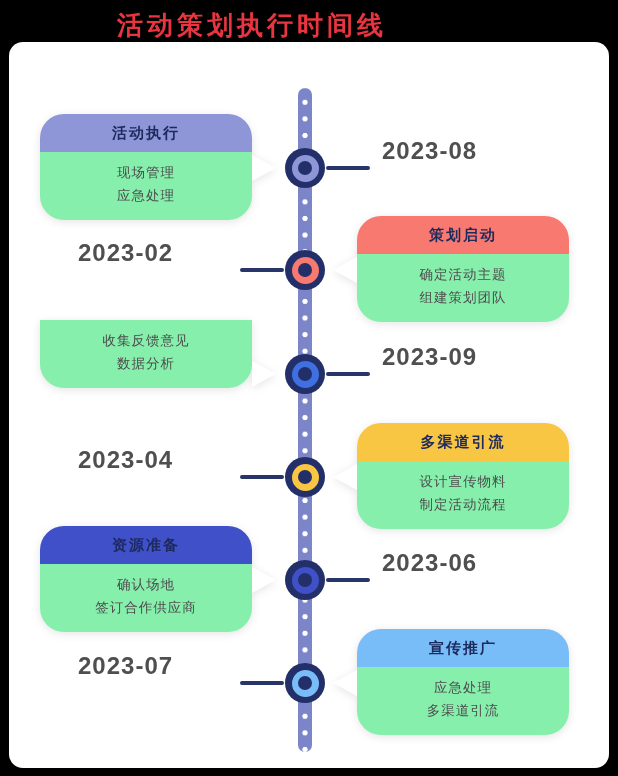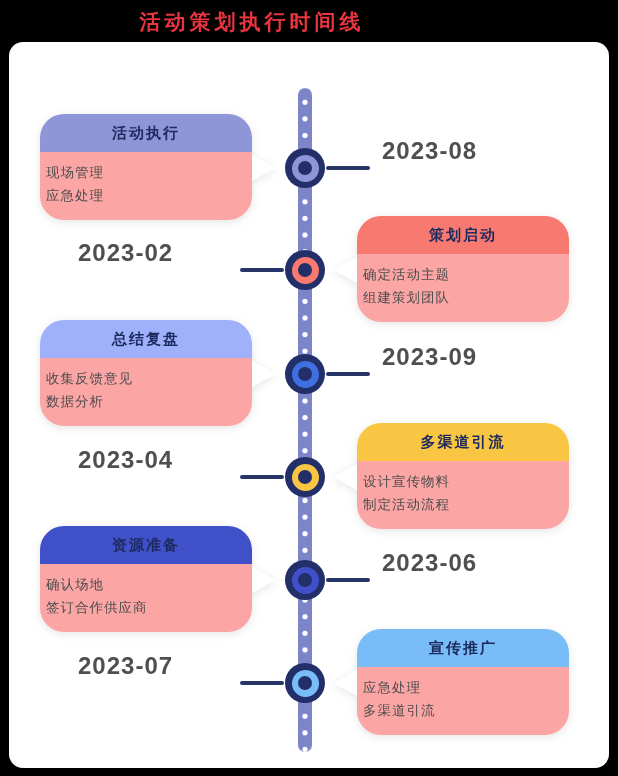--- a/index.html
+++ b/index.html
@@ -3,21 +3,21 @@
 <meta charset="utf-8">
 <style>
   html,body{margin:0;padding:0;}
   body{
     width:618px;height:776px;position:relative;overflow:hidden;
     background:var(--page_bg,#000);
     font-family:"Liberation Sans","DejaVu Sans",sans-serif;
   }
   .title{
     position:absolute;top:8px;left:0;width:504px;text-align:center;
-    font-size:21px;font-weight:bold;color:var(--title,#e8353f);letter-spacing:4px;
+    font-size:26px;font-weight:bold;color:var(--title,#e8353f);letter-spacing:4px;
   }
   .panel{
     position:absolute;left:9px;top:42px;width:600px;height:726px;
     background:var(--panel_bg,#fff);border-radius:14px;
   }
   .spine{
     position:absolute;left:298px;top:88px;width:14px;height:664px;
     border-radius:8px;z-index:1;
     background-color:var(--spine,#7b85c7);
     background-image:radial-gradient(circle,#ffffff 2.3px,rgba(255,255,255,0) 3px);
@@ -29,22 +29,22 @@
     filter:drop-shadow(0 2px 4px rgba(0,0,0,0.10));
   }
   .row.left  .card{left:40px;}
   .row.right .card{left:357px;}
   .card-header{
     height:38px;border-radius:24px 24px 0 0;background:var(--c,#8e96d8);
     display:flex;align-items:center;justify-content:center;
   }
   .card-title{font-size:15px;font-weight:bold;color:var(--header_text,#1d2a5e);letter-spacing:2px;}
   .card-body{
-    background:#fca5a5;border-radius:0 0 24px 24px;
-    padding:9px 6px 13px;text-align:left;
+    background:#86efac;border-radius:0 0 24px 24px;
+    padding:9px 6px 13px;text-align:center;
   }
   .card-line{font-size:13.5px;color:var(--body_text,#4d4d4d);line-height:23px;letter-spacing:1px;}
   .tail{
     position:absolute;top:41px;width:0;height:0;
     border-top:13px solid transparent;border-bottom:13px solid transparent;
   }
   .row.left  .tail{left:100%;border-left:24px solid #fff;}
   .row.right .tail{right:100%;border-right:24px solid #fff;}
   .conn{
     position:absolute;top:52px;width:44px;height:4px;border-radius:2px;
@@ -110,23 +110,20 @@
   <div class="node">
     <div class="ring">
         <div class="core"></div>
       </div>
   </div>
   <div class="date">2023-02</div>
 </div>
 
 <div class="row left" style="top: 320px; --c: #9fb1fb; --nc: #3f6fe0;">
   <div class="card">
-    <div class="card-header">
-      <span class="card-title">总结复盘</span>
-    </div>
     <div class="card-body">
       <div class="card-line">收集反馈意见</div>
       <div class="card-line">数据分析</div>
     </div>
     <div class="tail"></div>
   </div>
   <div class="conn"></div>
   <div class="node">
     <div class="ring">
         <div class="core"></div>

